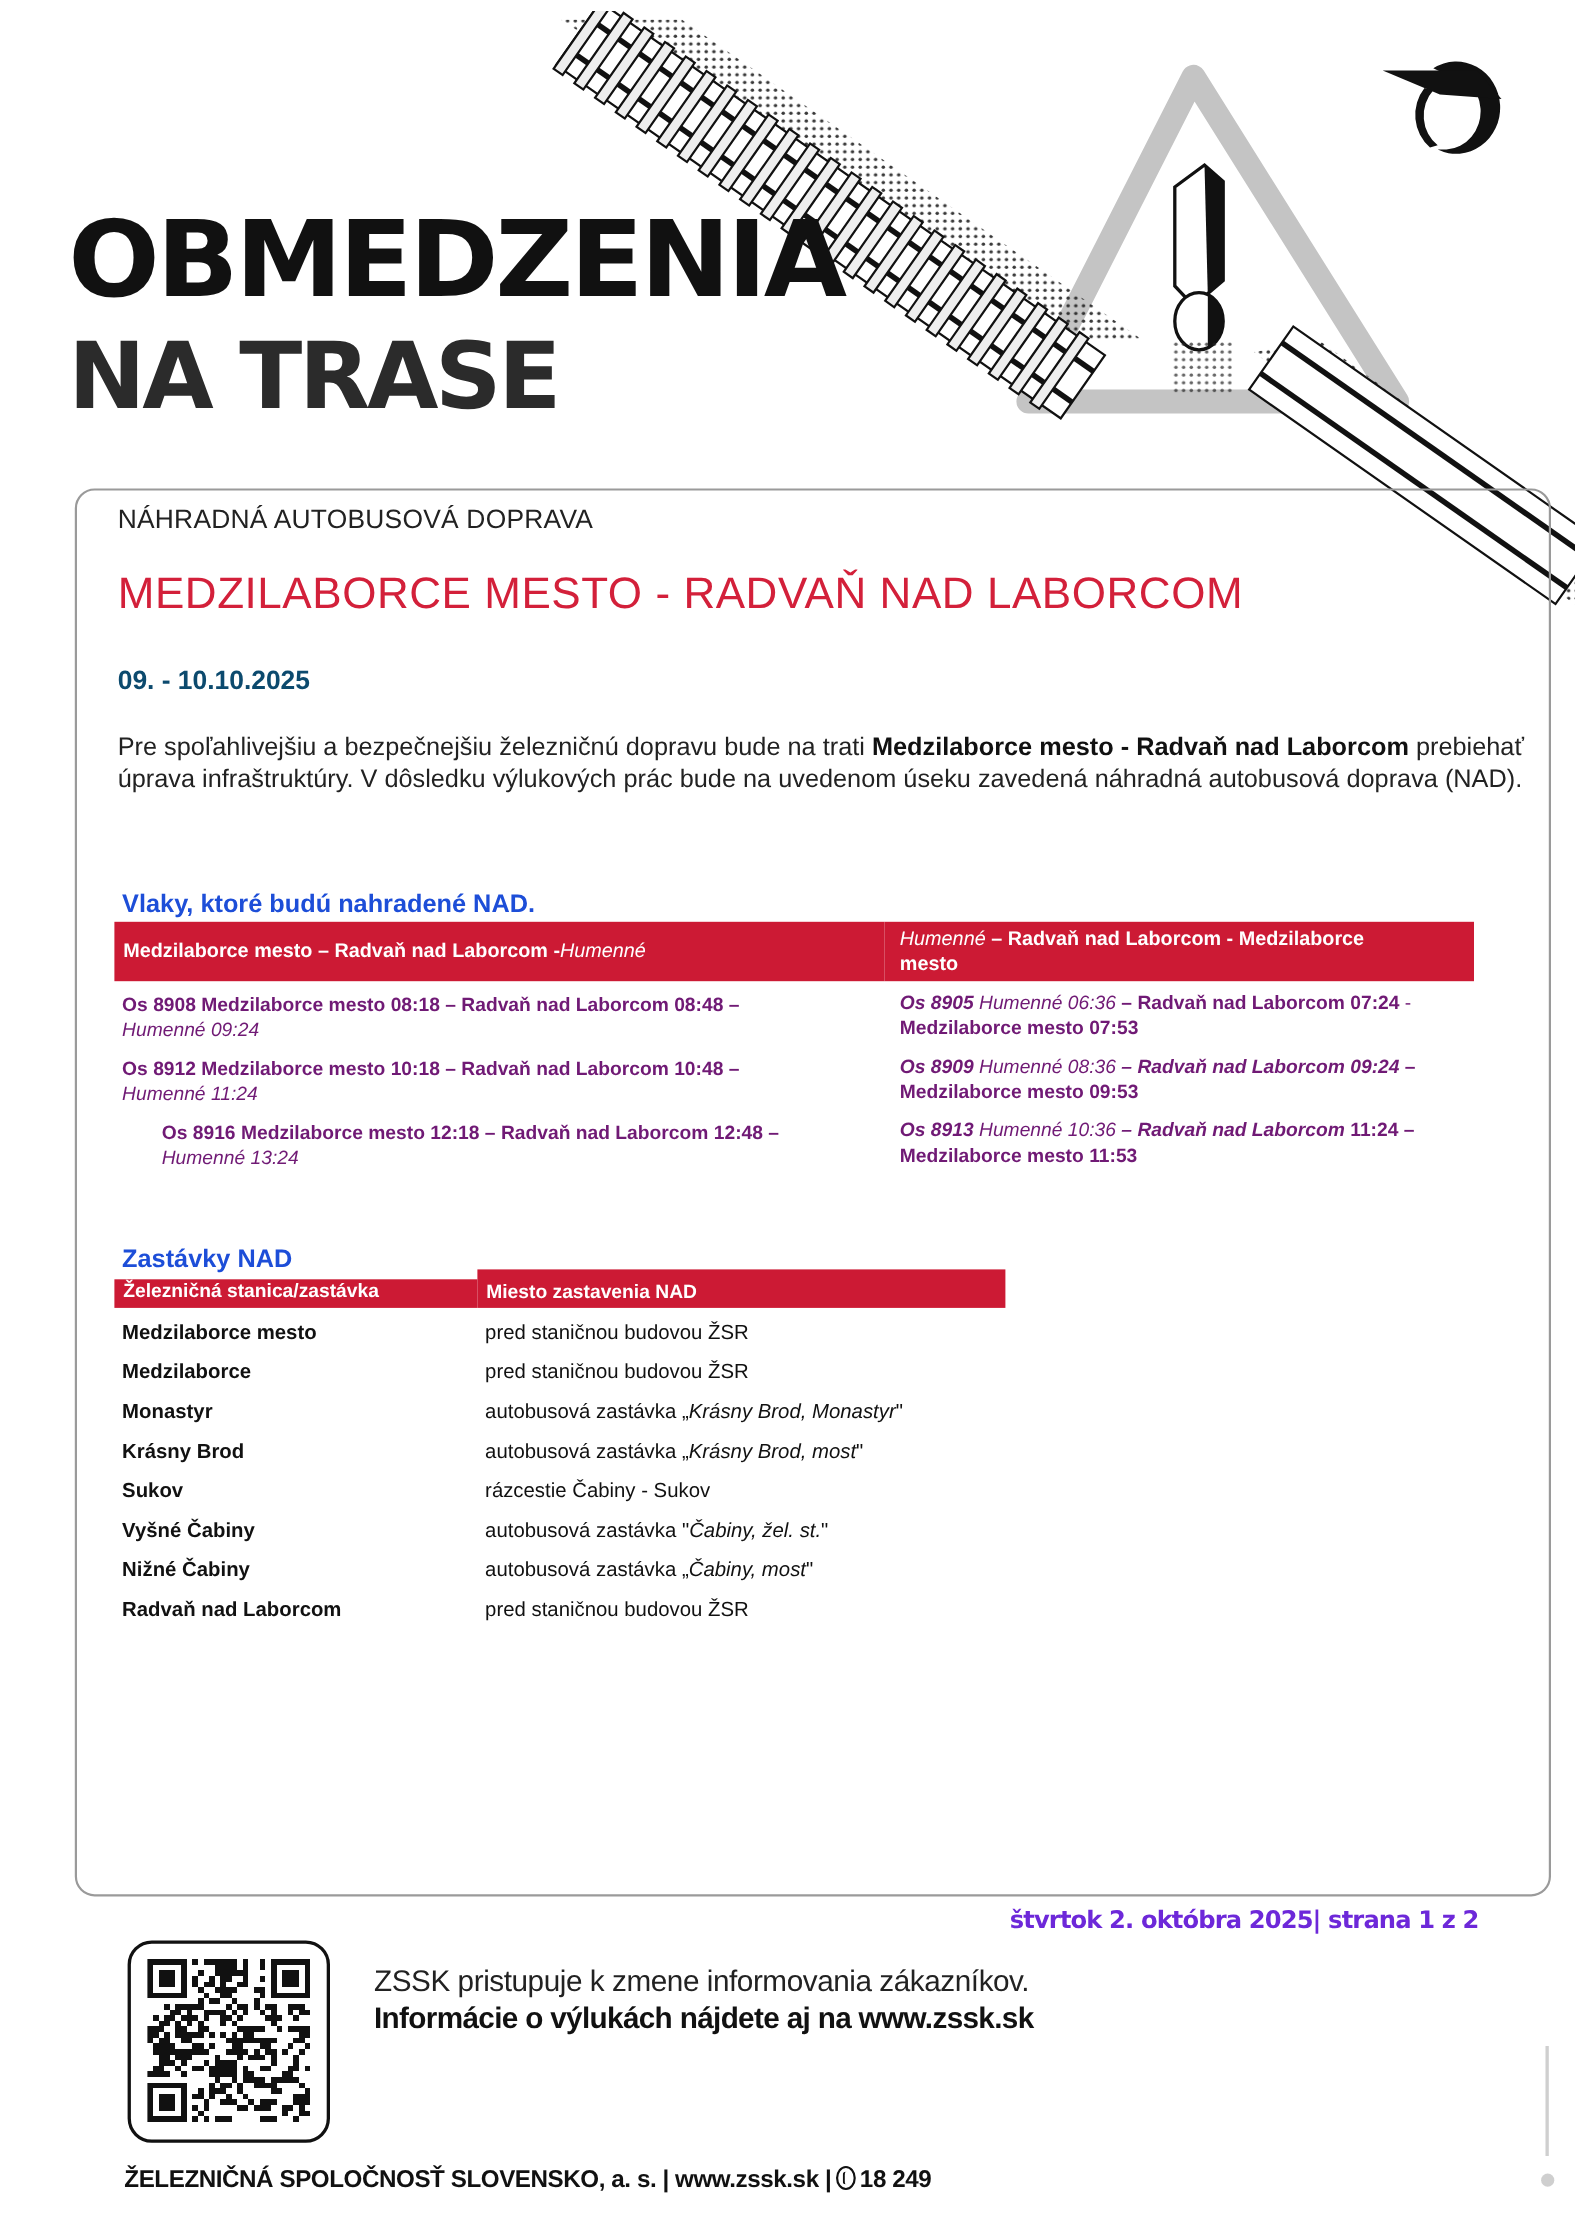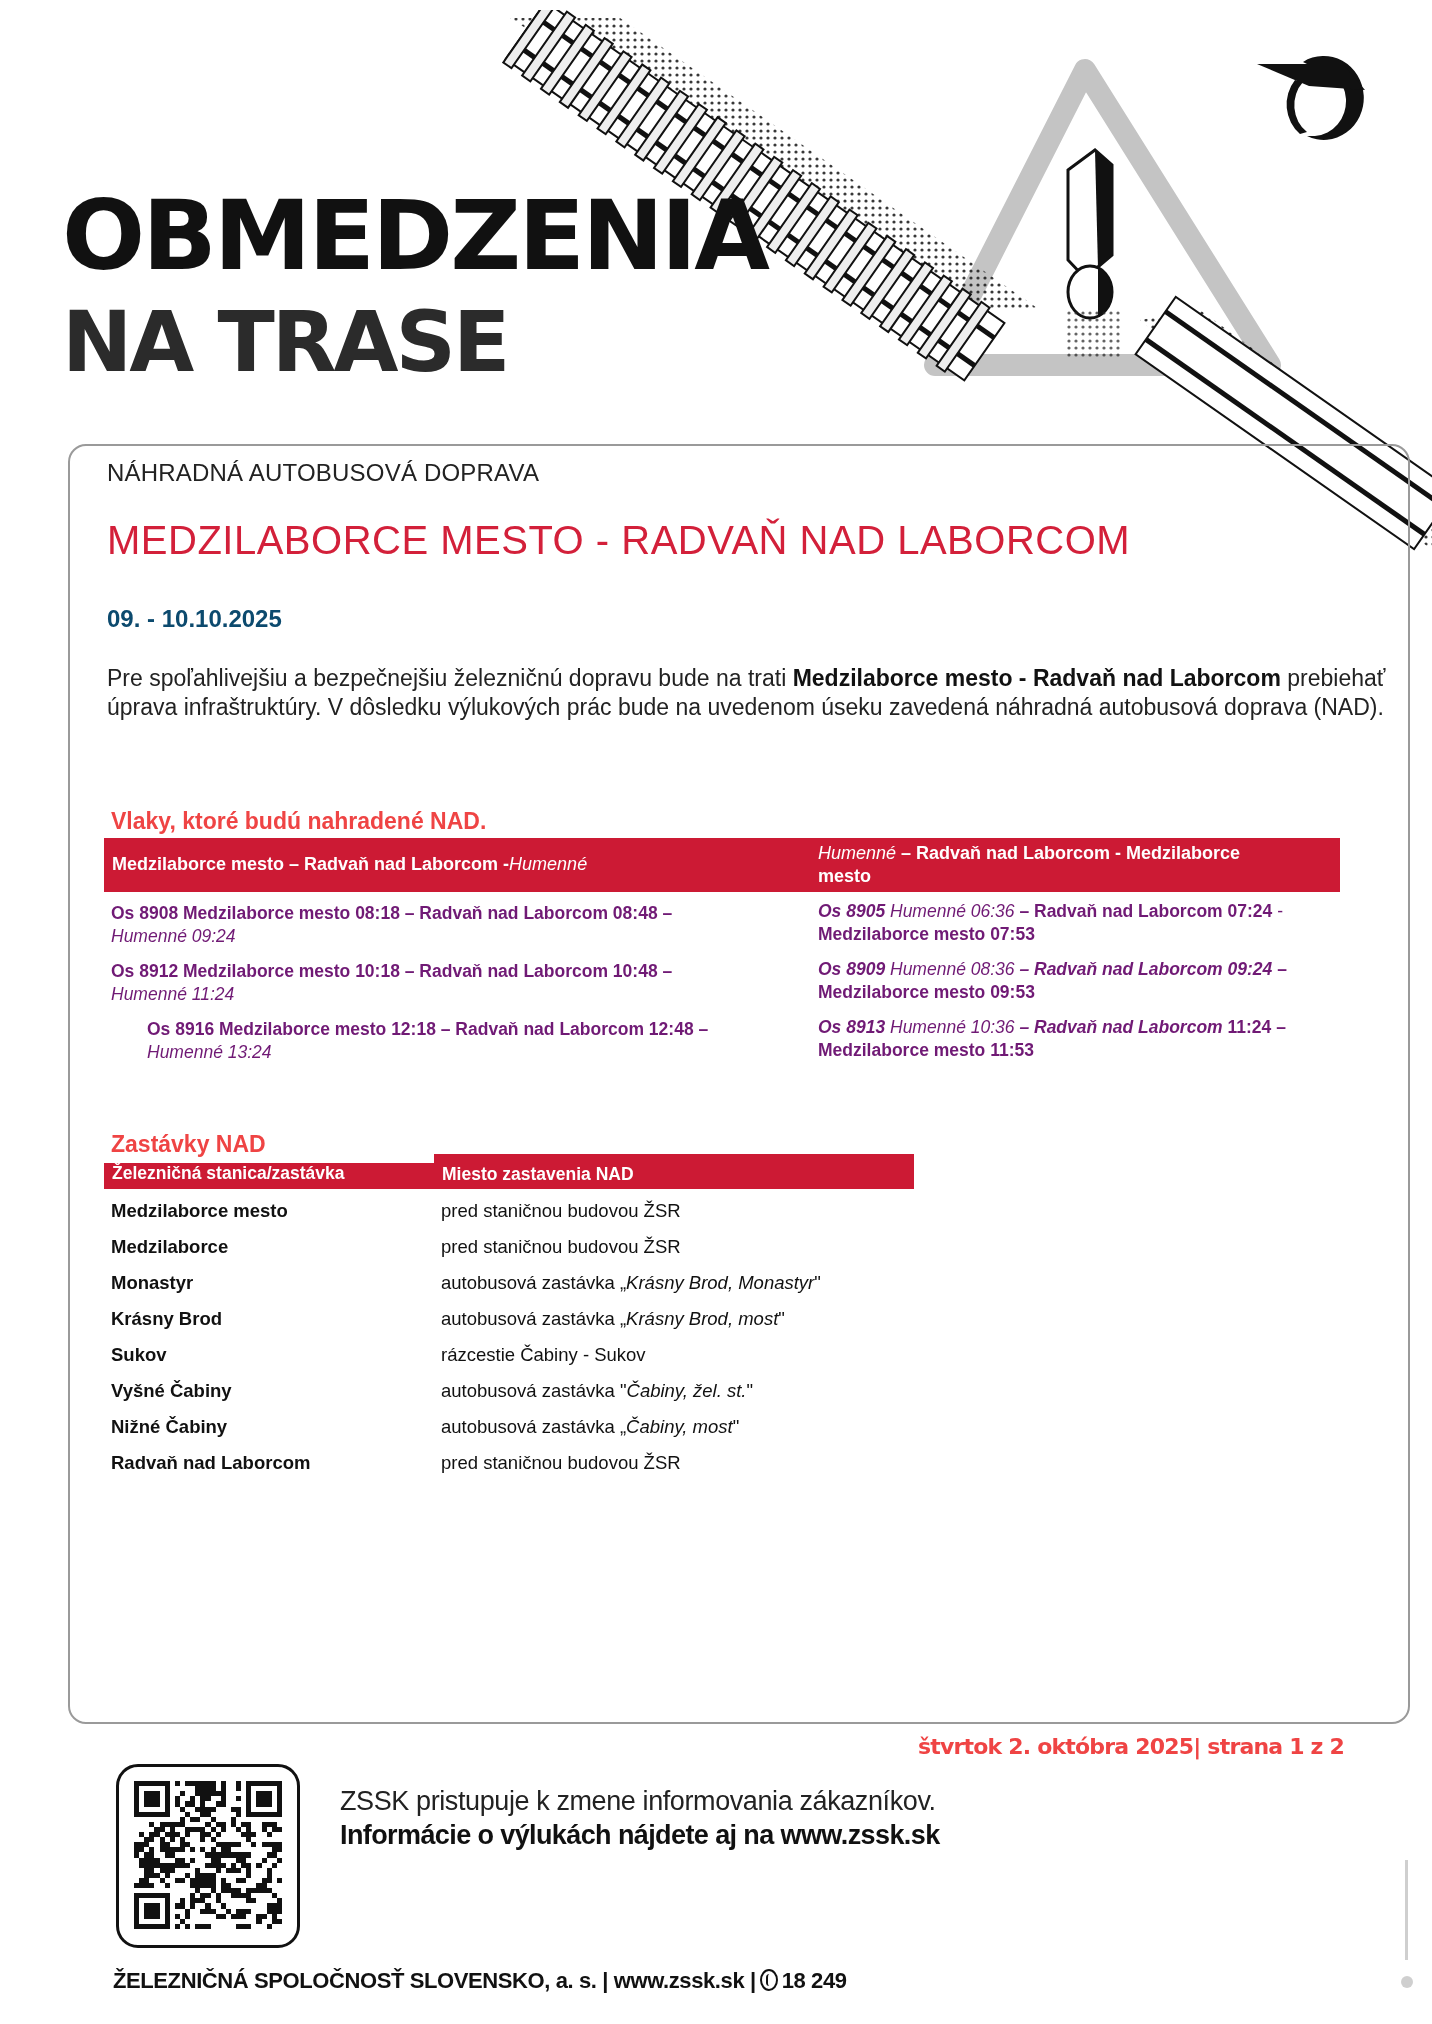--- a/index.html
+++ b/index.html
@@ -15,36 +15,36 @@
   
   .panel { position:absolute; left:68px; top:444px; width:1342px; height:1280px; border:2px solid #9a9a9a; border-radius:18px; box-sizing:border-box; background:transparent; }
 
   .subhead { position:absolute; left:107px; top:459px; font-size:24px; color:#222; letter-spacing:0.2px; }
   .route-title { position:absolute; left:107px; top:518px; font-size:40px; color:#d3203a; letter-spacing:0.5px; font-weight:400; }
   .date-range { position:absolute; left:107px; top:605px; font-size:24px; font-weight:bold; color:#0c4a6e; }
 
   .intro { position:absolute; left:107px; top:664px; width:1290px; font-size:23px; line-height:29px; color:#222; }
   .intro b { color:#111; }
 
-  .sec-title { position:absolute; font-size:23px; font-weight:bold; color:#ef4444; }
+  .sec-title { position:absolute; font-size:23px; font-weight:bold; color:#1d4ed8; }
 
   .red-bar { position:absolute; background:#cc1a34; color:#fff; font-weight:bold; font-size:18px; box-sizing:border-box; }
   .red-bar i { font-weight:normal; }
 
   .train-item { position:absolute; font-size:17.5px; line-height:23px; color:#701a75; }
   .train-item b { font-weight:bold; }
   .train-item i { font-style:italic; font-weight:normal; }
   .train-item .bi { font-style:italic; font-weight:bold; }
 
   table.stops { position:absolute; left:111px; top:1157px; border-collapse:collapse; }
   table.stops td { padding:0; height:36px; font-size:18.5px; color:#111; vertical-align:middle; }
   table.stops td.st { width:330px; font-weight:bold; }
   table.stops td.loc { width:440px; font-weight:normal; }
 
-  .footer-date { position:absolute; right:88px; top:1734px; font-size:22px; font-weight:900; color:#ef4444; font-family:"DejaVu Sans", sans-serif; letter-spacing:-0.8px; }
+  .footer-date { position:absolute; right:88px; top:1734px; font-size:22px; font-weight:900; color:#6d28d9; font-family:"DejaVu Sans", sans-serif; letter-spacing:-0.8px; }
   .qr-frame { position:absolute; left:116px; top:1764px; width:184px; height:184px; border:3px solid #111; border-radius:22px; box-sizing:border-box; }
   .qr { position:absolute; left:134px; top:1780px; width:148px; height:150px; }
   .info1 { position:absolute; left:340px; top:1786px; font-size:27px; color:#222; font-weight:normal; letter-spacing:-0.4px; }
   .info2 { position:absolute; left:340px; top:1820px; font-size:27px; color:#111; font-weight:bold; letter-spacing:-0.6px; }
   .company { position:absolute; left:113px; top:1968px; font-size:22px; font-weight:bold; color:#111; letter-spacing:-0.4px; }
   .company .phone-icon { display:inline-block; width:18px; height:22px; border:2px solid #111; border-radius:50%; box-sizing:border-box; vertical-align:-3px; margin:0 4px; position:relative; }
   .company .phone-icon::after { content:""; position:absolute; left:4px; top:3px; width:5px; height:12px; border-left:2px solid #111; border-radius:4px; }
   .watermark { position:absolute; left:1400px; top:1860px; width:14px; height:140px; opacity:0.35; }
 </style>
 </head>

